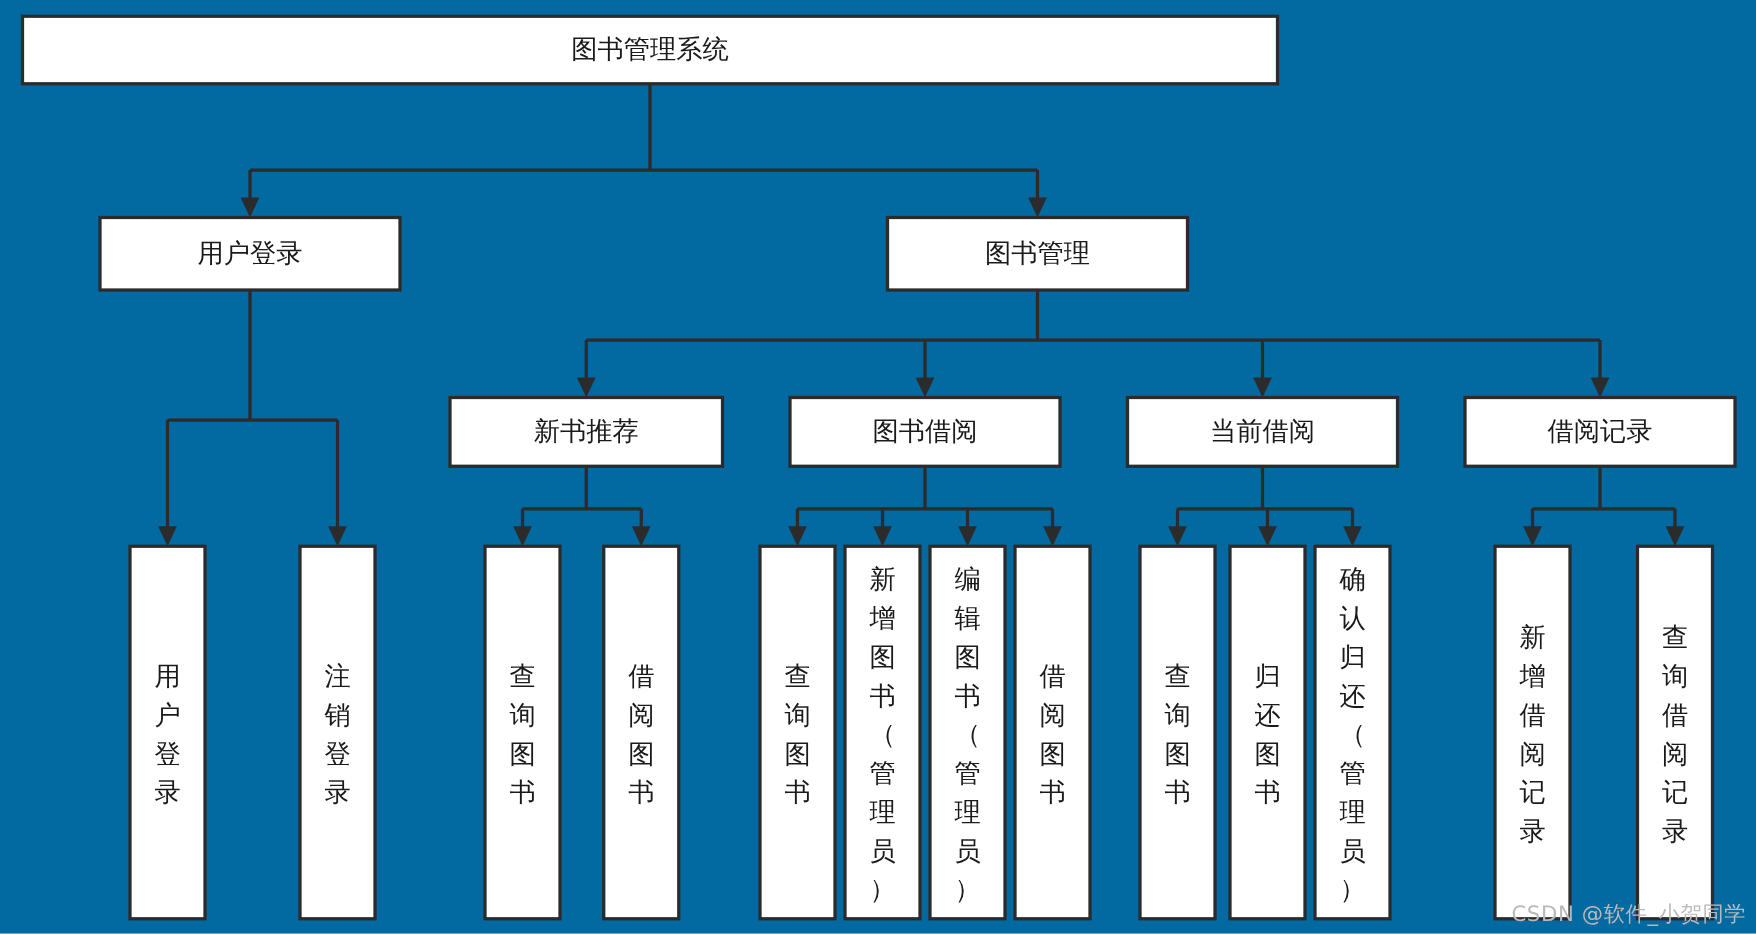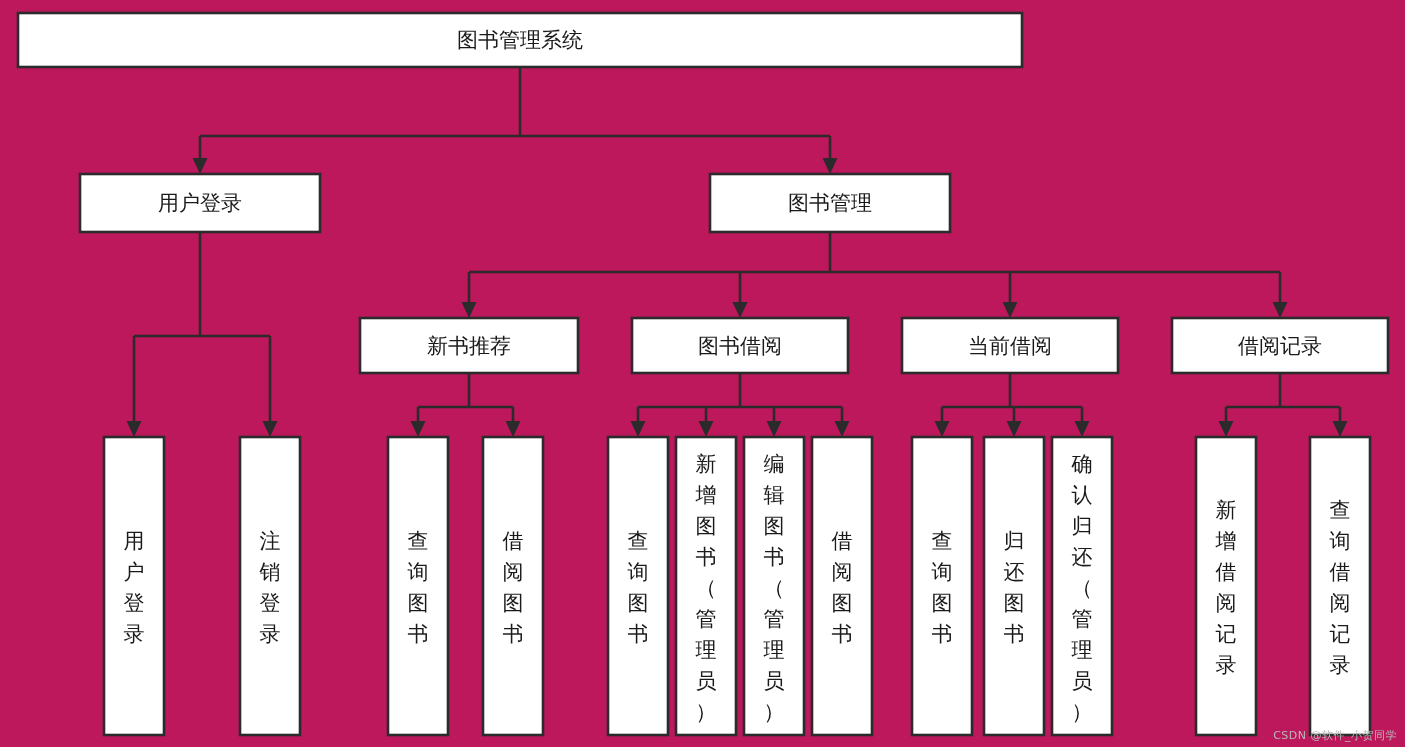--- a/index.html
+++ b/index.html
@@ -8,21 +8,21 @@
     padding: 0;
     background: #ffffff;
   }
   body {
     font-family: "DejaVu Sans", "Liberation Sans", sans-serif;
   }
   #diagram-root {
     position: relative;
     width: 1405px;
     height: 747px;
-    background: #be185d;
+    background: #0369a1;
     overflow: hidden;
   }
   svg#tree-svg {
     position: absolute;
     left: 0;
     top: 0;
     width: 1405px;
     height: 747px;
     display: block;
   }
@@ -52,21 +52,21 @@
     fill: #1a1a1a;
     font-family: "DejaVu Sans", "Liberation Sans", sans-serif;
     font-size: 21px;
     text-anchor: middle;
   }
   .watermark {
     position: absolute;
     right: 8px;
     bottom: 4px;
     color: #b9b9b9;
-    font-size: 11px;
+    font-size: 17px;
     font-family: "DejaVu Sans", "Liberation Sans", sans-serif;
     letter-spacing: 0.5px;
     white-space: nowrap;
     user-select: none;
   }
 </style>
 </head>
 <body>
 
 <div id="diagram-root">

